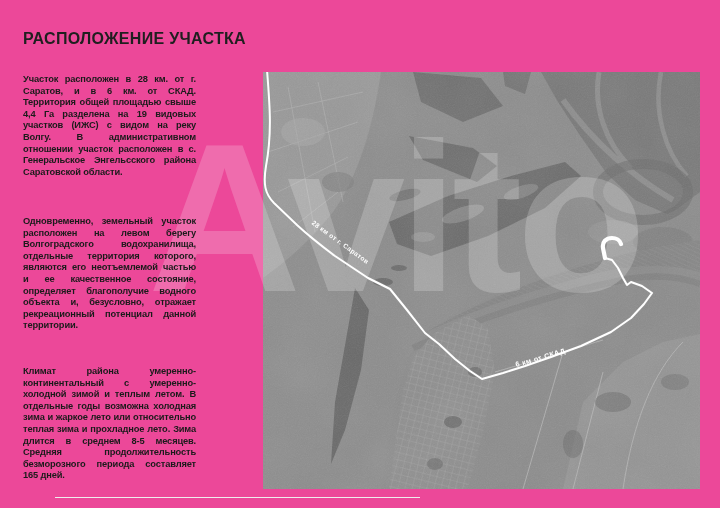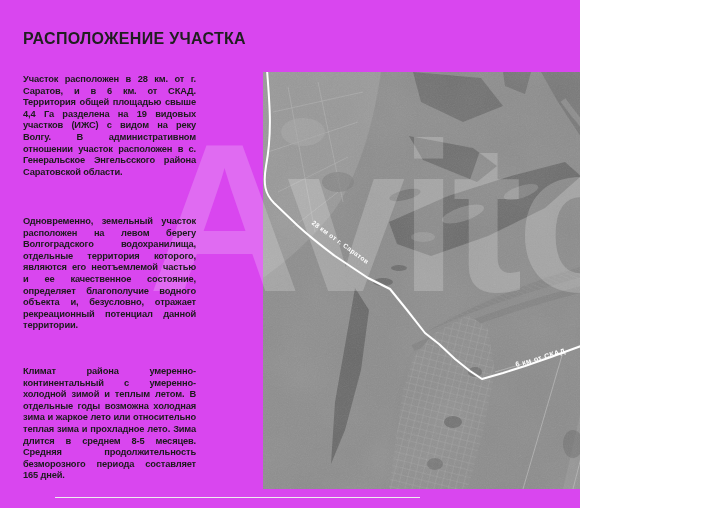--- a/index.html
+++ b/index.html
@@ -1,17 +1,17 @@
 <!DOCTYPE html>
 <html><head>
 <meta charset="utf-8">
 <style>
   html,body{margin:0;padding:0;}
   .page{
-    position:relative; width:580px; height:508px; background:#d946ef;
+    position:relative; width:720px; height:508px; background:#ec4899;
     overflow:hidden; font-family:"Liberation Sans", sans-serif;
   }
   .title{
     position:absolute; left:23px; top:30px; margin:0;
     font-size:16px; font-weight:700; color:#1f1f1f; letter-spacing:0.3px;
     z-index:10; white-space:nowrap;
   }
   .para{
     position:absolute; left:23px; width:173px; margin:0;
     font-size:9.3px; line-height:11.6px; font-weight:700; color:#1b1b1b;

